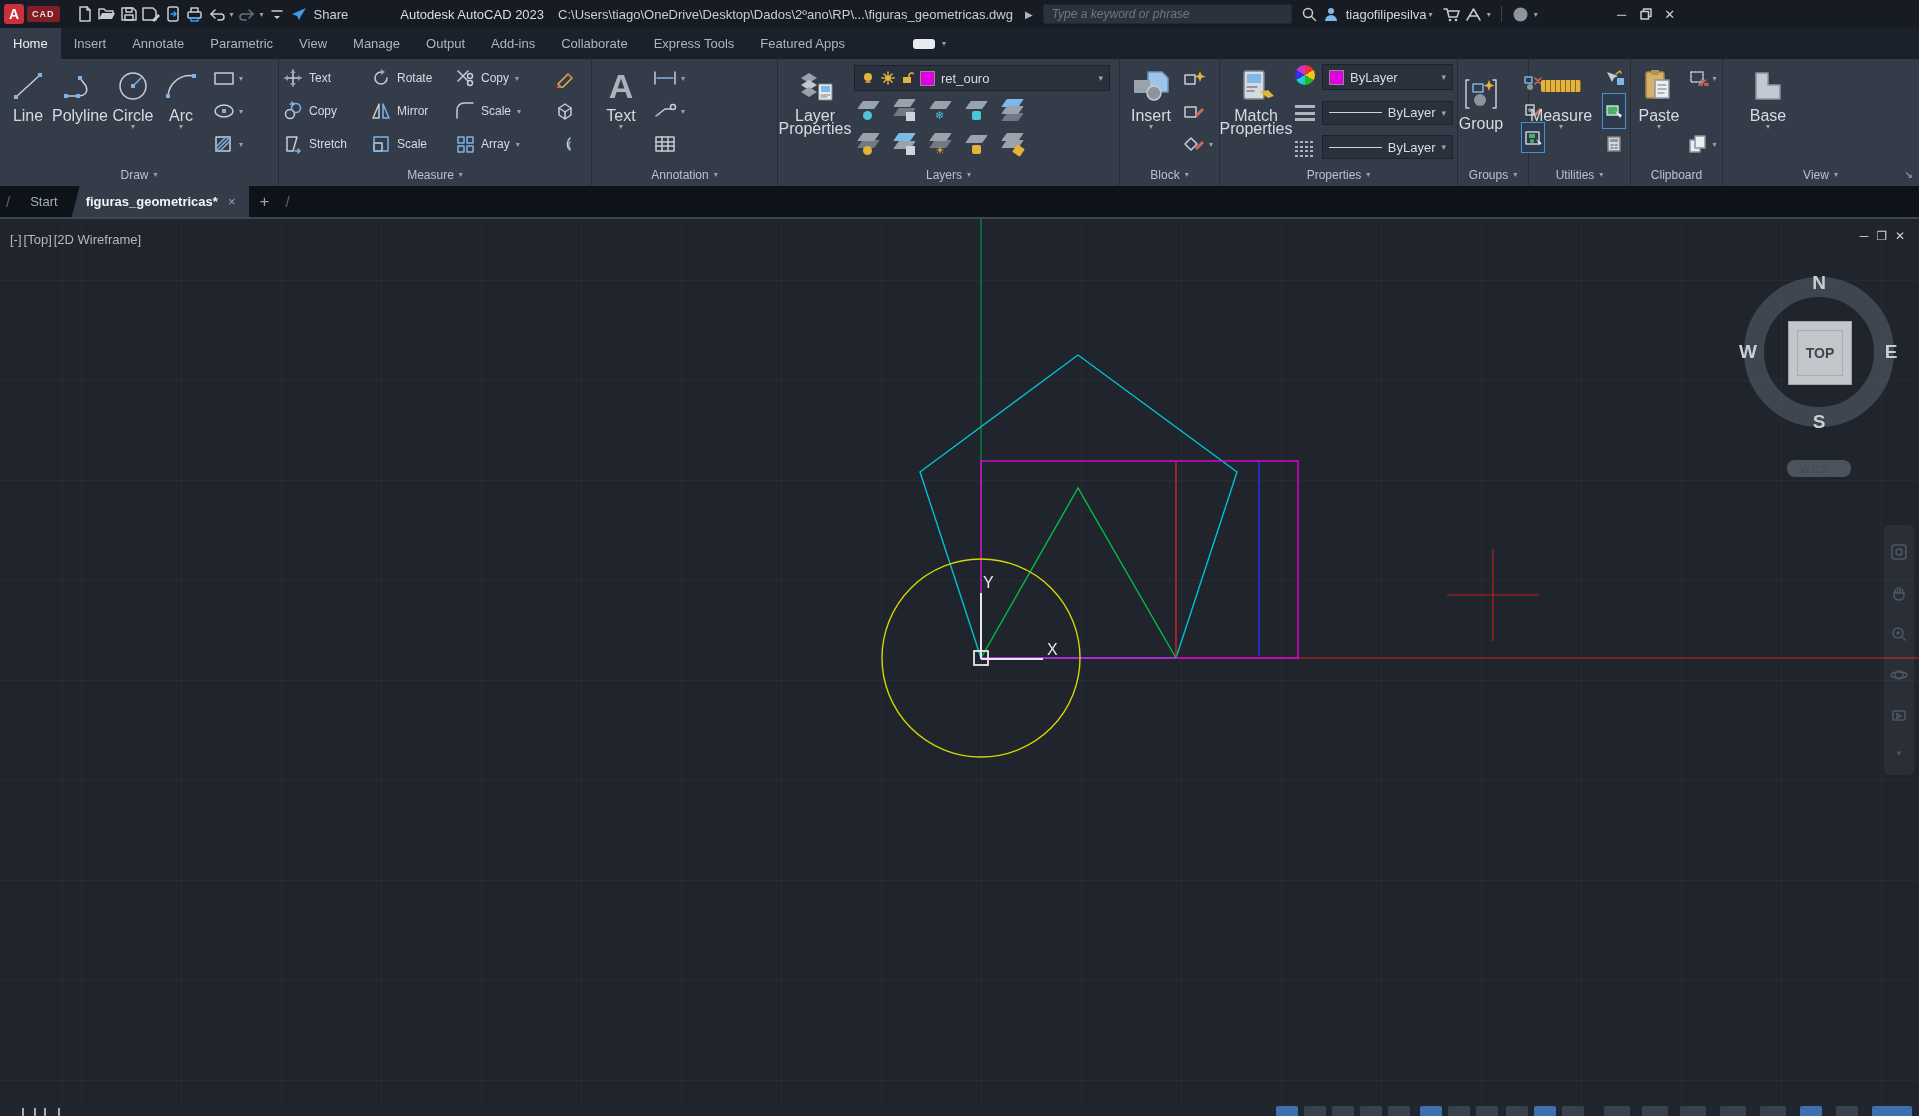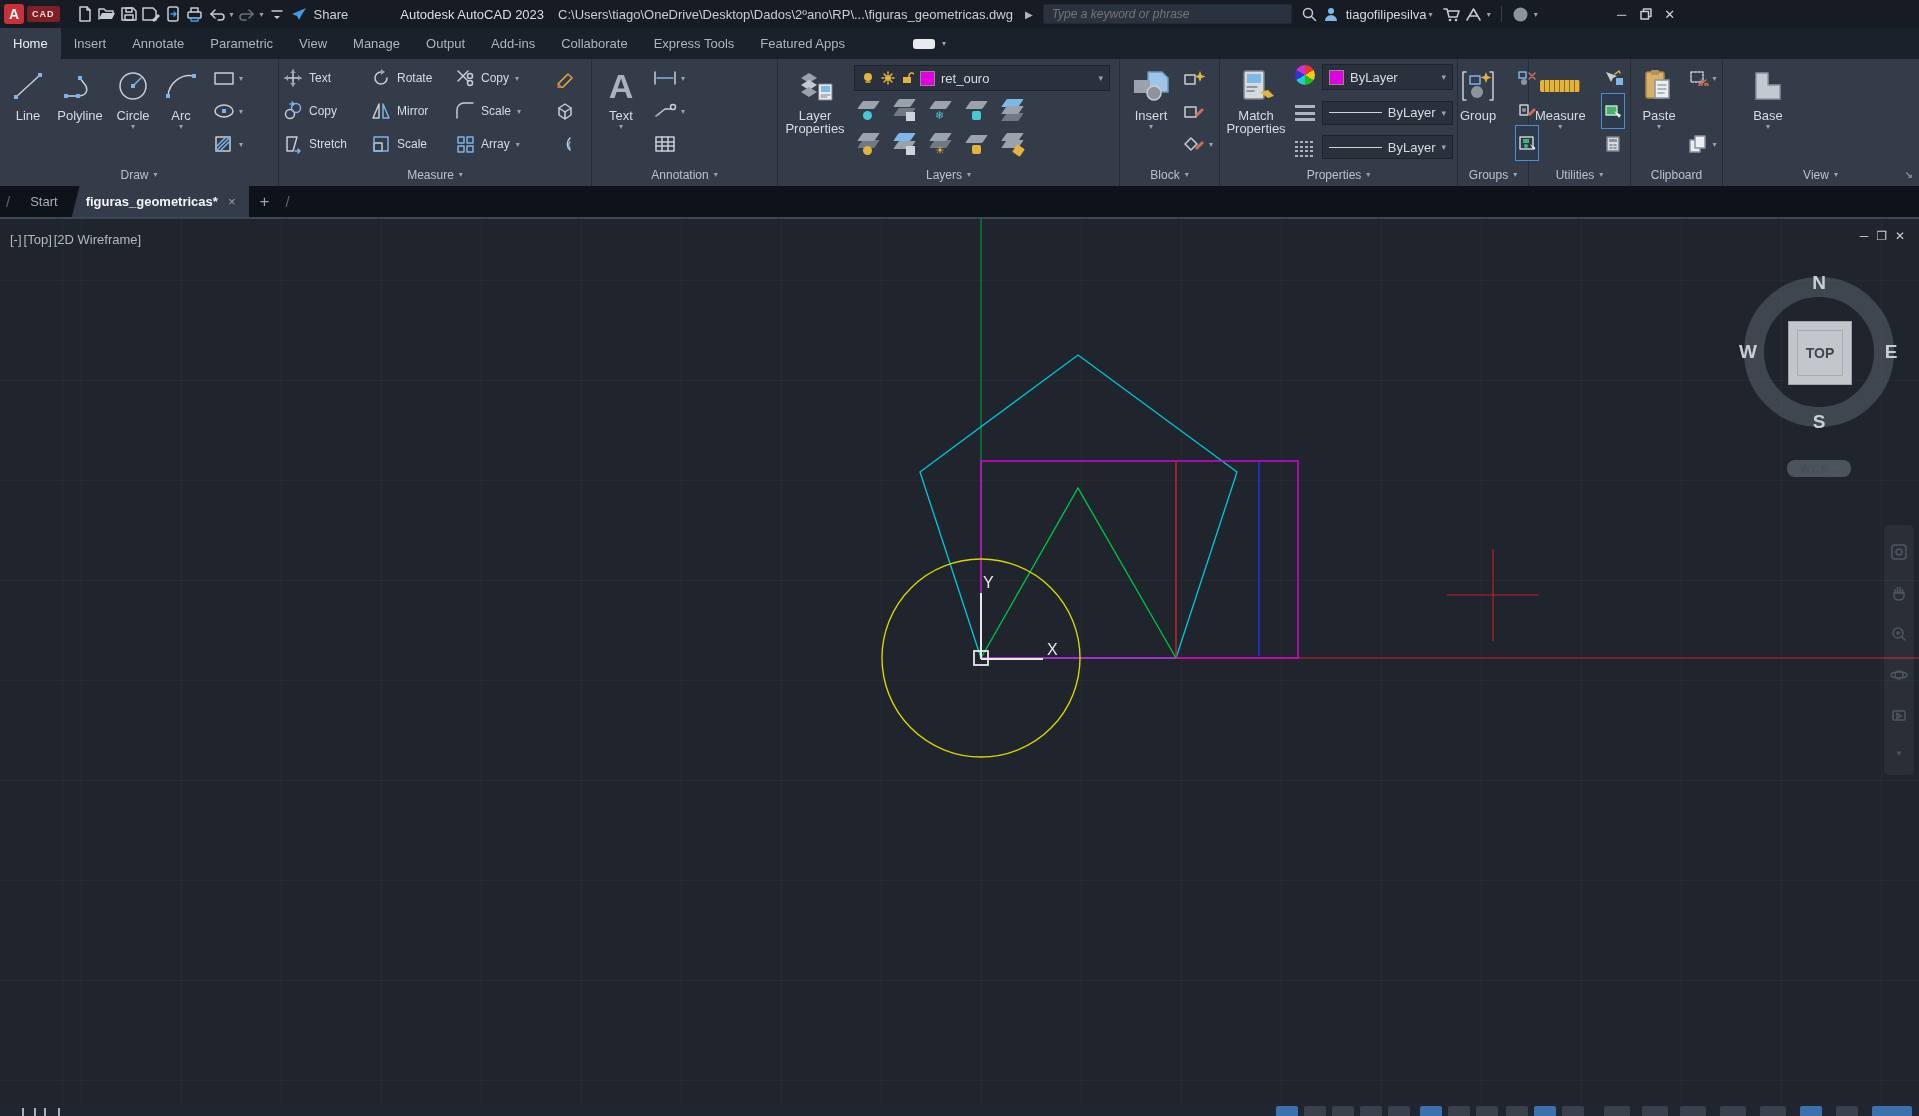--- a/index.html
+++ b/index.html
@@ -40,21 +40,21 @@
   .ribbon-toggle .pill{width:22px;height:10px;background:#e7eaee;border-radius:3px;}
 
   
   #ribbon{left:0;top:59px;width:1919px;height:127px;background:#353c49;display:flex;}
   .panel{border-right:1px solid #272d37;display:flex;flex-direction:column;box-sizing:border-box;flex:0 0 auto;}
   .panel-body{height:104px;display:flex;padding:0 4px;box-sizing:border-box;}
   .panel-label{height:23px;display:flex;align-items:center;justify-content:center;gap:5px;color:#bac1ca;font-size:12px;}
   .dropcaret{font-size:8px;color:#9aa2ad;}
   .bb{display:flex;flex-direction:column;align-items:center;padding-top:4px;box-sizing:border-box;}
   .bb .ic{height:46px;display:flex;align-items:center;justify-content:center;}
-  .bb .tx{font-size:13px;color:#d6dbe1;line-height:13px;text-align:center;}
+  .bb .tx{font-size:16px;color:#d6dbe1;line-height:13px;text-align:center;}
   .col3{display:flex;flex-direction:column;justify-content:space-between;padding:3px 0;}
   .rb{display:flex;align-items:center;height:32px;gap:6px;color:#d6dbe1;font-size:12px;white-space:nowrap;}
   .mrow{display:flex;align-items:center;gap:3px;height:32px;}
   svg.rib *{stroke:#c7cdd5;stroke-width:1.5;fill:none;stroke-linecap:round;stroke-linejoin:round;}
   svg.rib .nd{fill:#7fb2e5;stroke:none;}
   svg.rib .bl{stroke:#7fb2e5;}
   svg.rib .yl{stroke:#e4b33c;} svg.rib .ylf{fill:#e4b33c;stroke:none;}
   svg.rib .rd{stroke:#d06a5a;} svg.rib .rdf{fill:#d06a5a;stroke:none;}
   svg.rib .grf{fill:#9aa2ac;stroke:none;}
   .bigA{font-size:34px;font-weight:bold;color:#aab2bc;line-height:34px;}
@@ -656,21 +656,21 @@
       </div>
     </div>
     <div class="panel-label">
       <span>Properties</span>
         <span class="dropcaret">▾</span>
       <span style="position:absolute;right:6px;color:#8b93a0;font-size:10px">↘</span>
     </div>
   </div>
 
   <div class="panel" style="width:71px">
-    <div class="panel-body" style="gap:20px;padding:0 2px">
+    <div class="panel-body" style="gap:20px;padding:8px 2px">
       <div class="bb" style="width:42px">
         <div class="ic">
           <svg class="rib" width="36" height="36">
               <path d="M6,4 h-3 v28 h3 M30,4 h3 v28 h-3"></path>
               <rect x="10" y="8" width="10" height="8" class="bl"></rect>
               <circle cx="17" cy="24" r="6" style="fill:#8d949d;stroke:none"></circle>
               <path d="M26,4 l1.5,4 4,1.5 -4,1.5 -1.5,4 -1.5,-4 -4,-1.5 4,-1.5 z" class="ylf"></path>
             </svg>
         </div>
         <div class="tx">Group</div>

